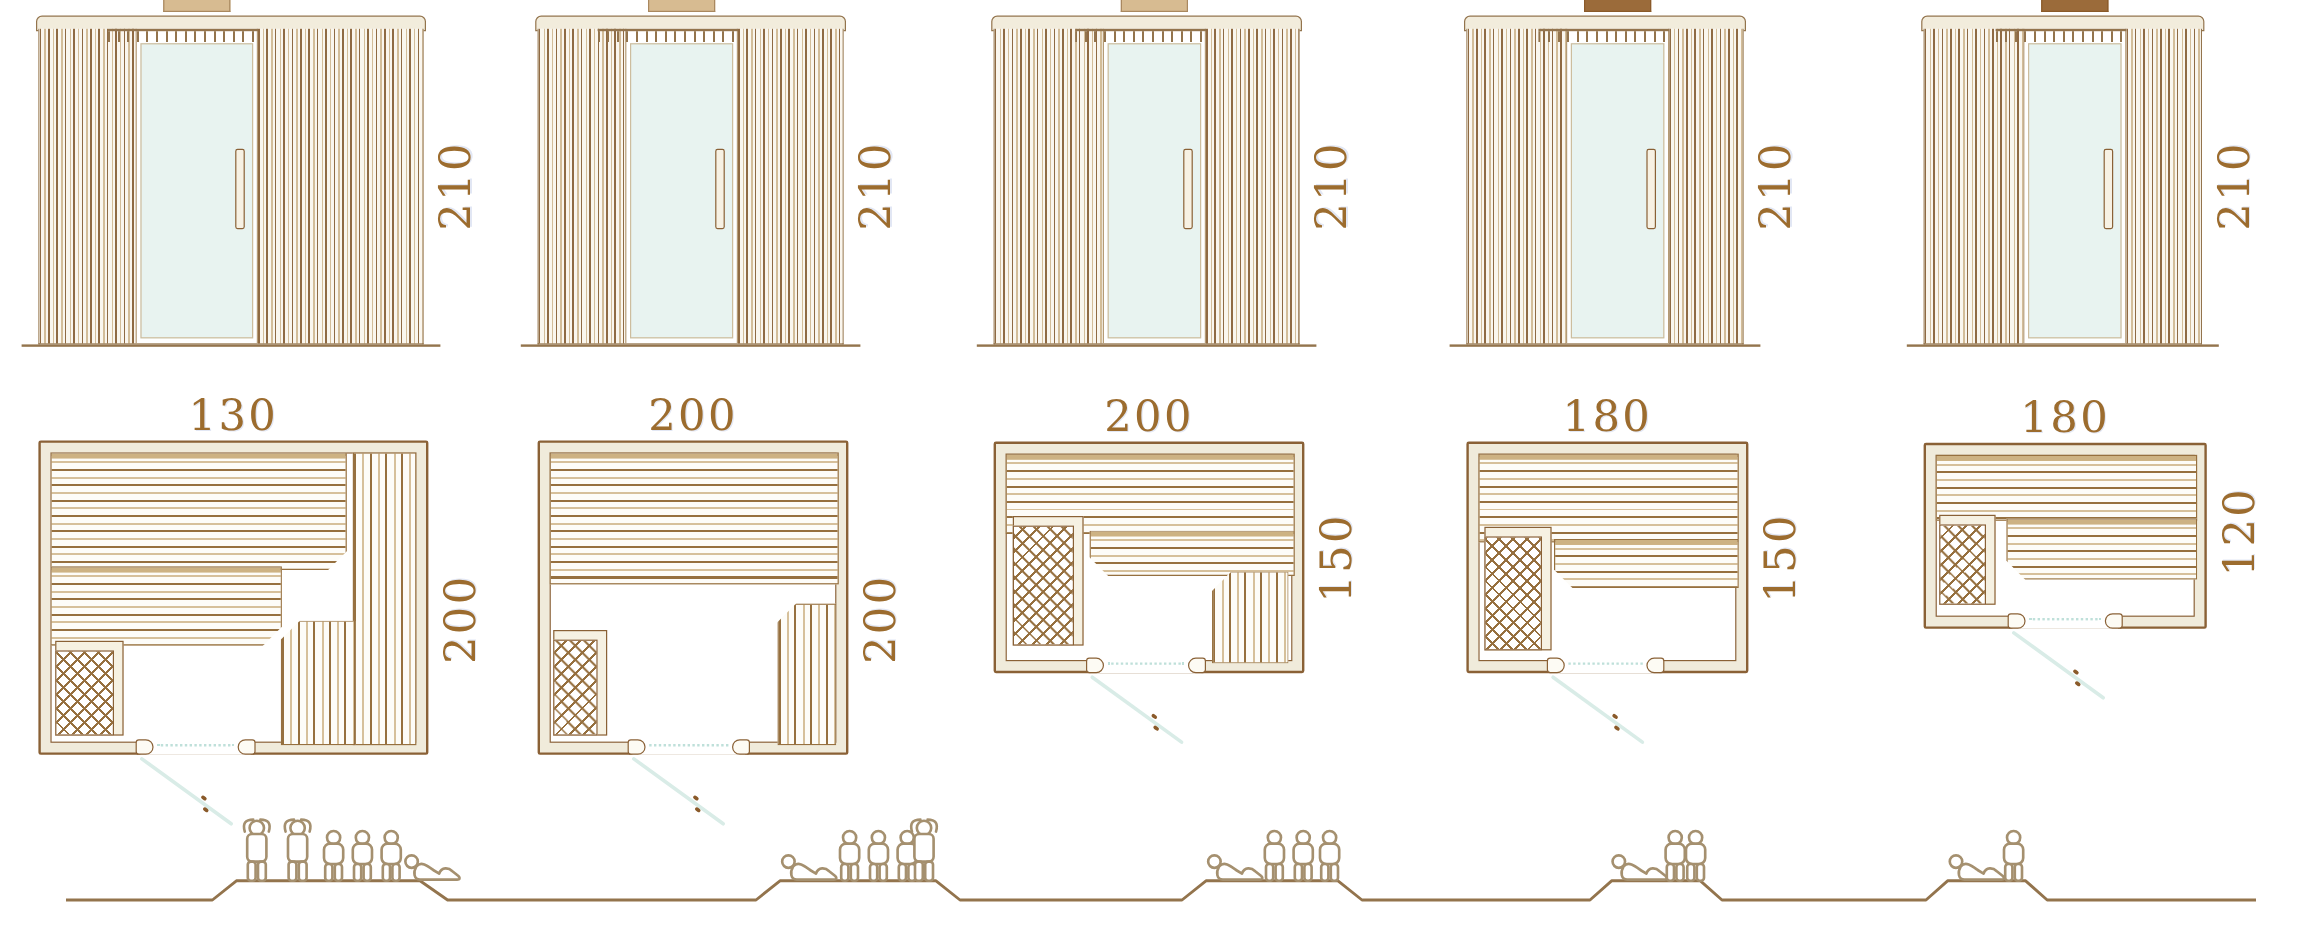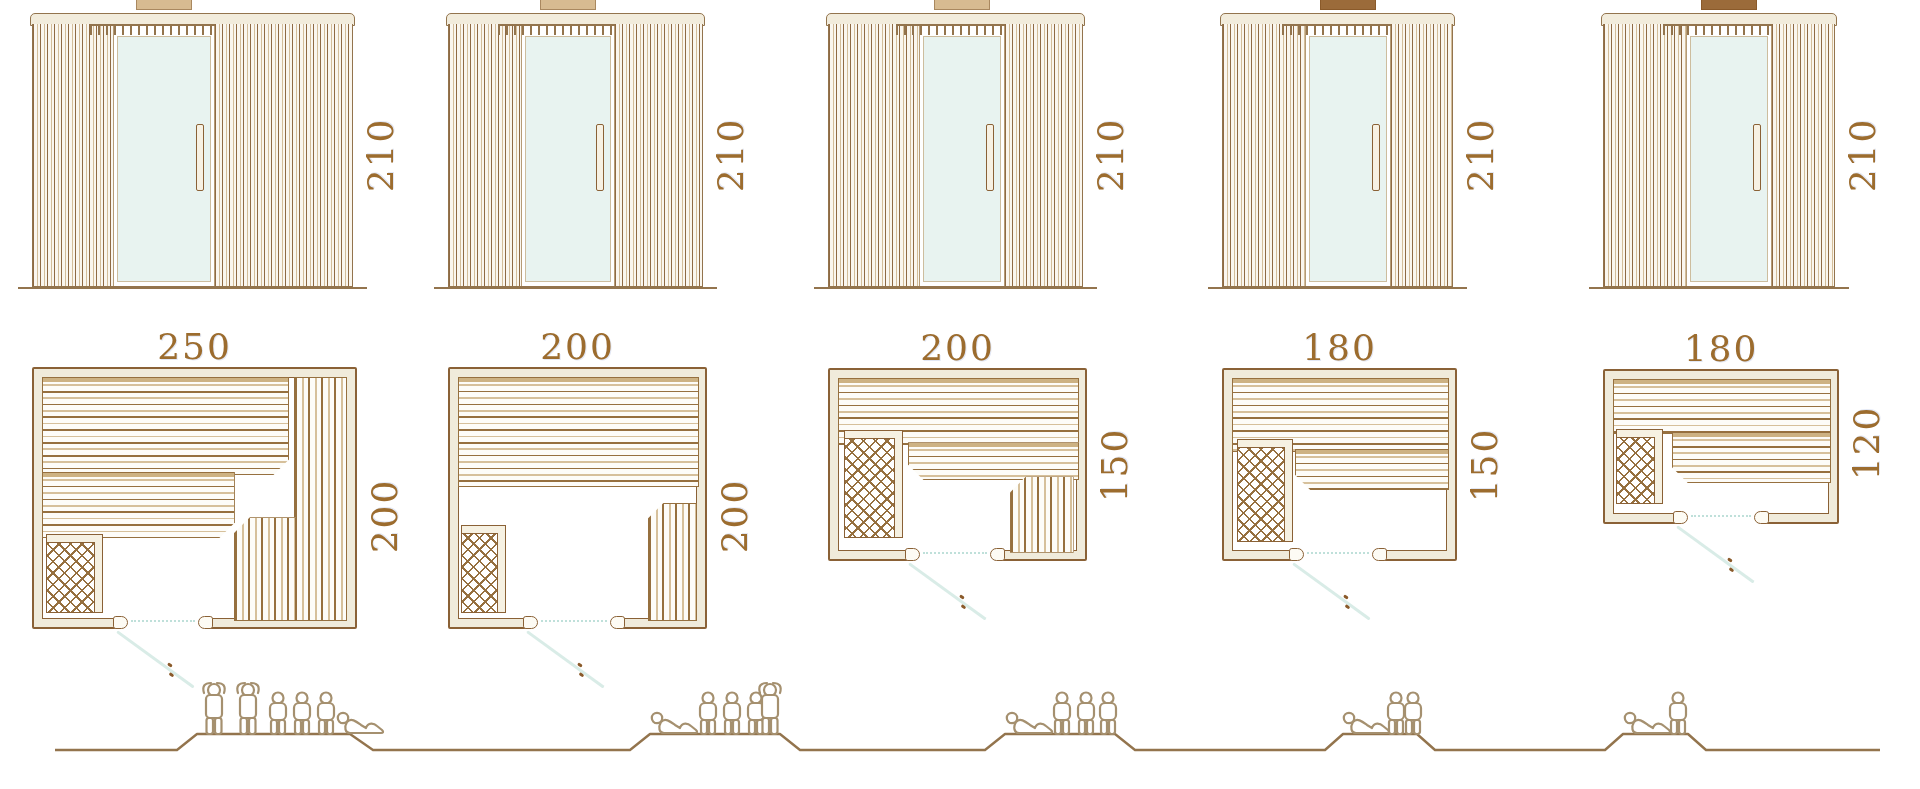--- a/index.html
+++ b/index.html
@@ -201,21 +201,21 @@
         <div class="glass"></div>
         <div class="ehandle"></div>
       </div>
       <div class="rpanel slats"></div>
     </div>
     <div class="ground"></div>
     <div class="vlabel dimtext">210</div>
   </div>
 
   <div class="plan p1">
-    <div class="toplabel dimtext">250</div>
+    <div class="toplabel dimtext">130</div>
     <div class="pinner">
       <div class="bench bench-h bev-br b-a"></div>
       <div class="bench bench-h bev-br b-b"></div>
       <div class="bench bench-v b-c"></div>
       <div class="bench bench-v bev-tl b-d"></div>
       <div class="heater">
         <div class="hcore"></div>
       </div>
     </div>
     <div class="opening">

